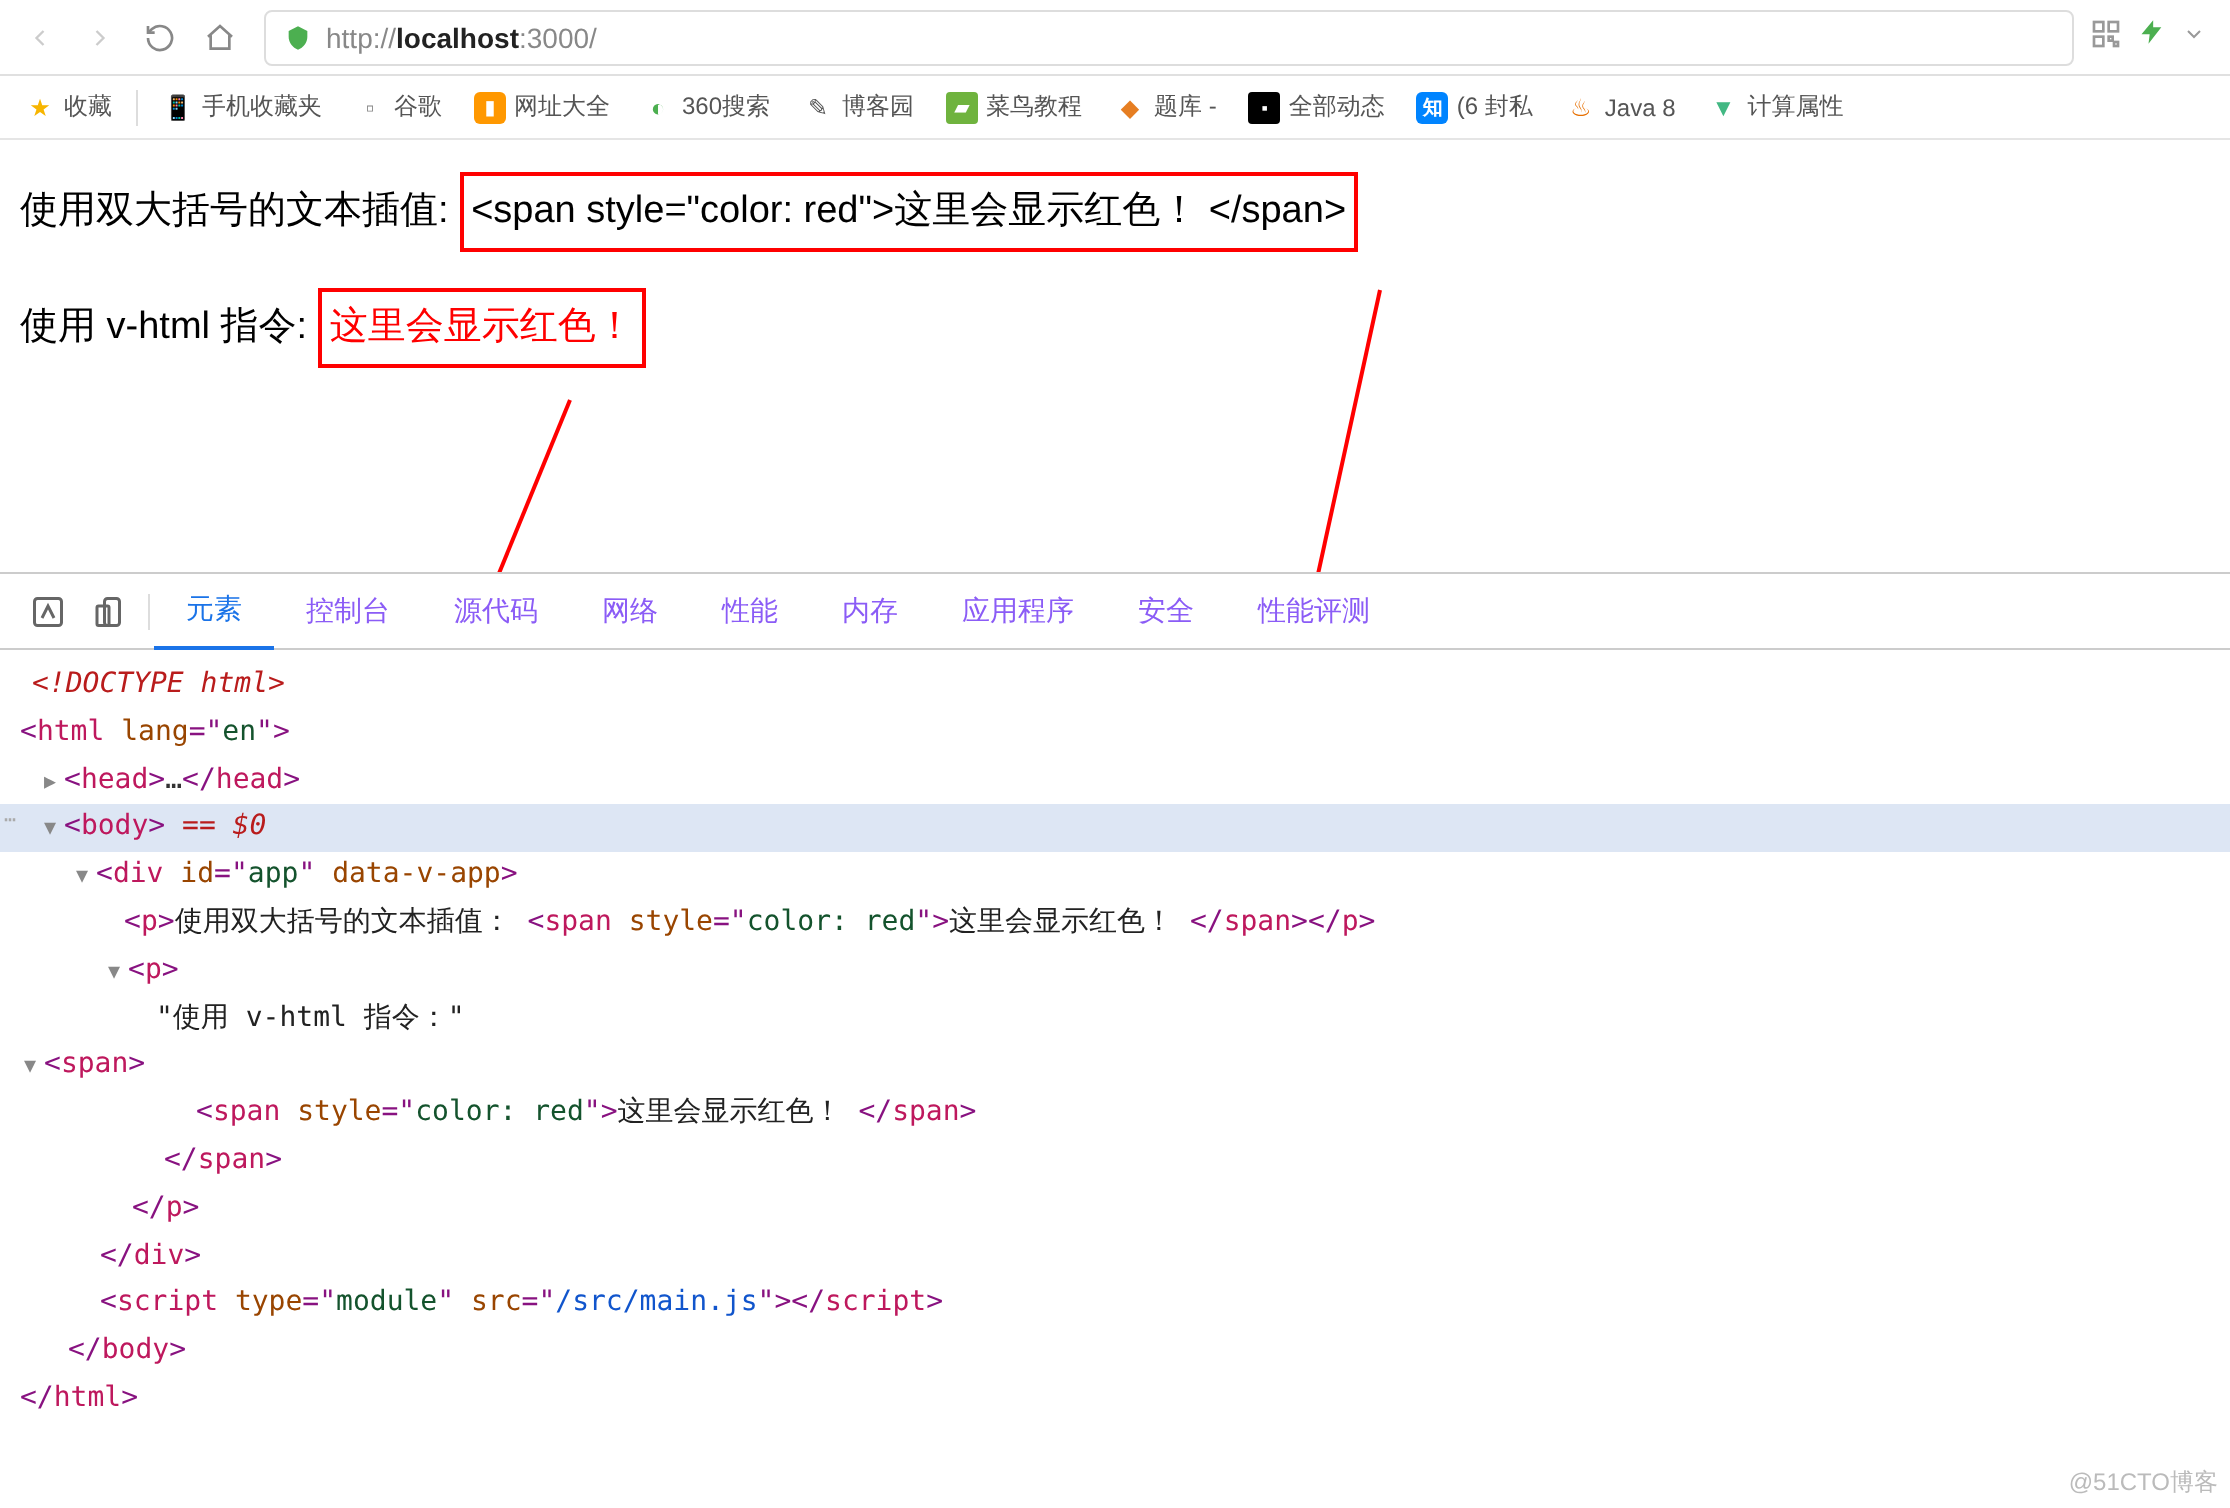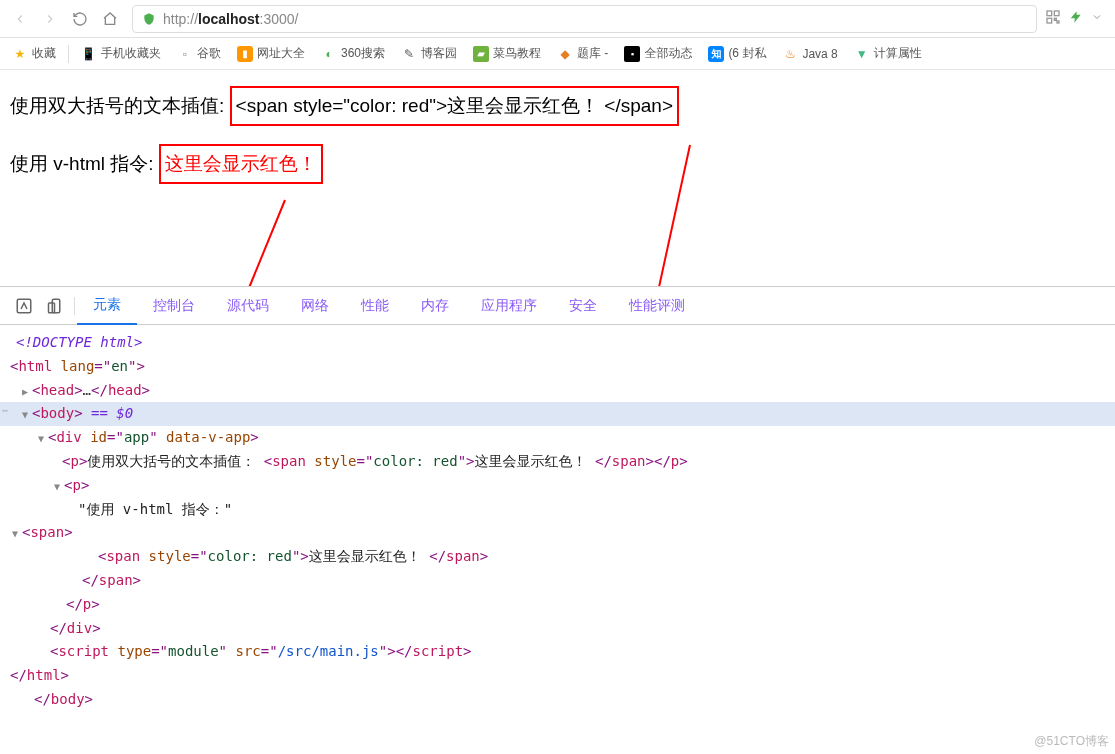--- a/index.html
+++ b/index.html
@@ -41,21 +41,21 @@
 .dt-line { white-space: nowrap; padding-left: 12px; }
 .dt-gutter { position: absolute; left: 0; width: 14px; color: #aaa; font-size: 10px; text-align: center; }
 .tr { position: relative; }
 .tri { display: inline-block; width: 10px; color: #888; font-size: 10px; }
 .tag { color: #be185d; }
 .attr-n { color: #994500; }
 .attr-v { color: #14532d; }
 .punct { color: #881280; }
 .txt { color: #222; }
 .selected-line { background: #dde6f4; }
-.comment { color: #6d28d9; font-style: italic; }
+.comment { color: #b91c1c; font-style: italic; }
 .link { color: #1155cc; }
 
 
 .arrow-svg { position: absolute; pointer-events: none; }
 
 
 .watermark { position: absolute; right: 6px; bottom: 4px; color: #bbb; font-size: 12px; font-family: Arial; }
 
 
 .ic-star { color: #f7b500; }
@@ -270,22 +270,22 @@
     </div>
     <div class="dt-line tr" style="padding-left:66px">
       <span class="punct">&lt;/</span><span class="tag">p</span><span class="punct">&gt;</span>
     </div>
     <div class="dt-line tr" style="padding-left:50px">
       <span class="punct">&lt;/</span><span class="tag">div</span><span class="punct">&gt;</span>
     </div>
     <div class="dt-line tr" style="padding-left:50px">
       <span class="punct">&lt;</span><span class="tag">script</span> <span class="attr-n">type</span><span class="punct">="</span><span class="attr-v">module</span><span class="punct">"</span> <span class="attr-n">src</span><span class="punct">="</span><span class="attr-v link">/src/main.js</span><span class="punct">"&gt;&lt;/</span><span class="tag">script</span><span class="punct">&gt;</span>
     </div>
+    <div class="dt-line tr" style="padding-left:34px">
+      <span class="punct">&lt;/</span><span class="tag">body</span><span class="punct">&gt;</span>
+    </div>
     <div class="dt-line tr" style="padding-left:10px">
       <span class="punct">&lt;/</span><span class="tag">html</span><span class="punct">&gt;</span>
     </div>
-    <div class="dt-line tr" style="padding-left:34px">
-      <span class="punct">&lt;/</span><span class="tag">body</span><span class="punct">&gt;</span>
-    </div>
   </div>
 </div>
 
 <div class="watermark">@51CTO博客</div>
 
 </body></html>

